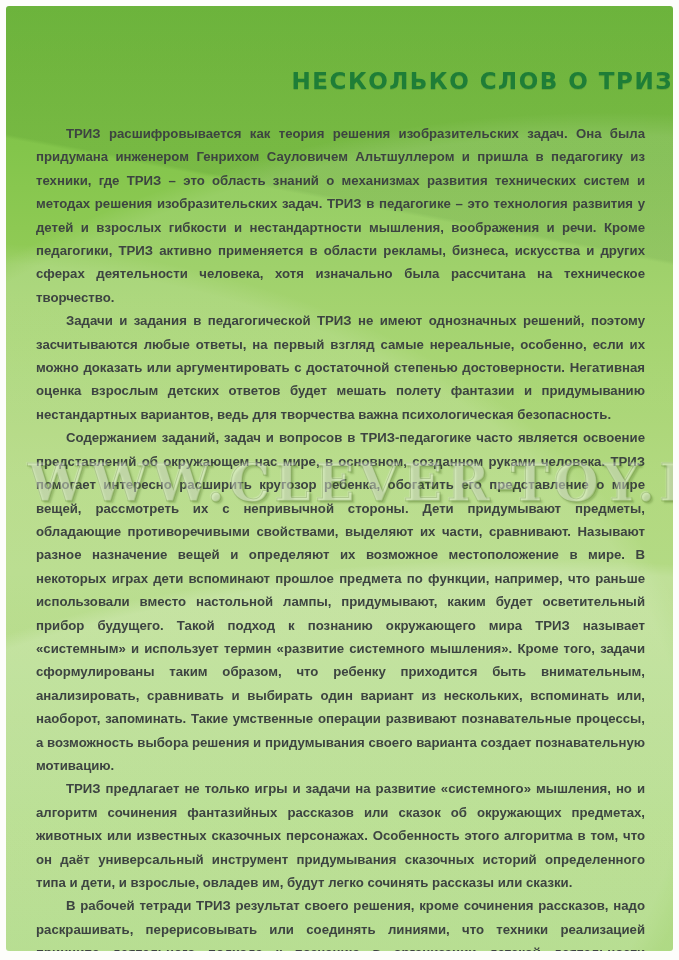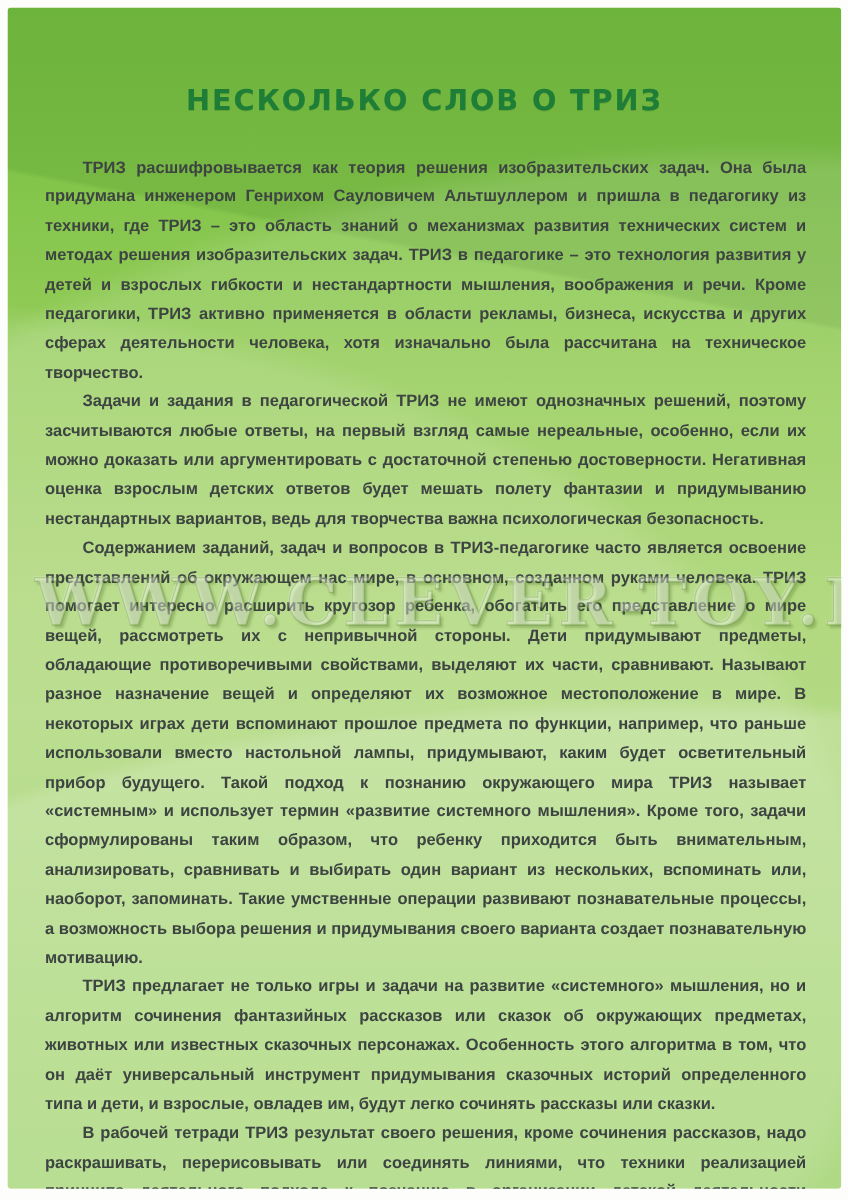--- a/index.html
+++ b/index.html
@@ -35,21 +35,21 @@
       linear-gradient(10.8deg, rgba(255,255,255,0) 0 75.8%, rgba(20,85,0,0.11) 76.2% 100%),
       
       linear-gradient(180deg, #77bf43 0%, #83c54b 15%, #97cd5b 32%, #a7d46e 50%, #a9d573 60%, #9ed267 75%, #97cf5d 88%, #92cc58 100%);
   }
   .page-title {
     position: absolute;
     left: 0;
     right: 0;
     top: 62px;
     margin: 0;
-    text-align: center;
+    text-align: right;
     font-family: "DejaVu Sans", sans-serif;
     font-weight: 800;
     font-size: 23px;
     letter-spacing: 1.5px;
     color: #1e7e37;
     text-shadow: 0 1px 0 rgba(0,60,0,0.15);
   }
   .content {
     position: absolute;
     left: 30px;

